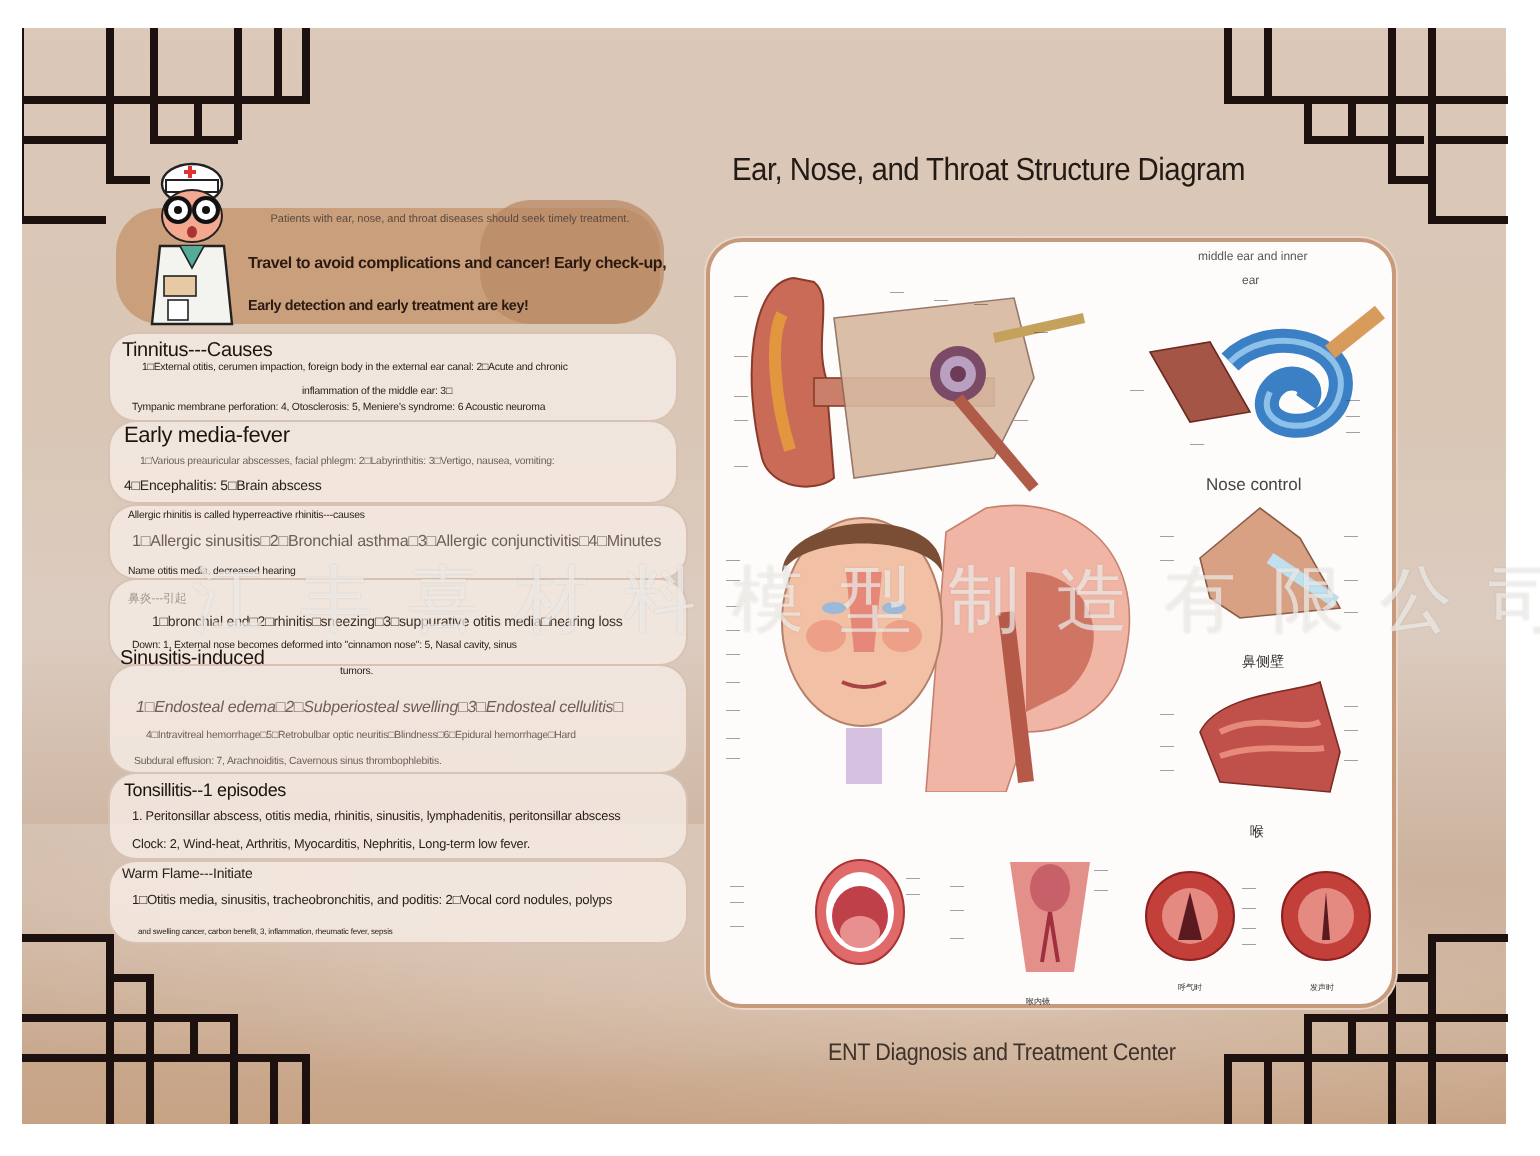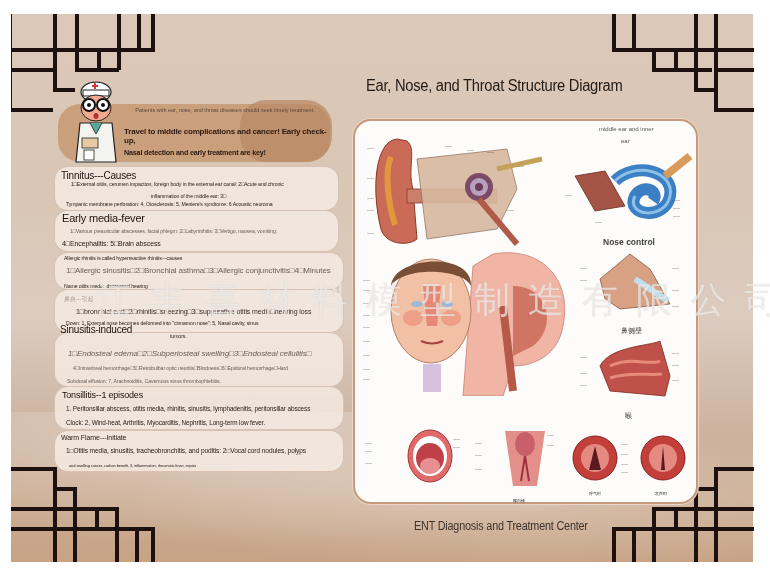--- a/index.html
+++ b/index.html
@@ -157,22 +157,22 @@
   <circle cx="21" cy="27" r="2" fill="#111"></circle>
   <circle cx="35" cy="27" r="2" fill="#111"></circle>
   <ellipse cx="28" cy="38" rx="2.5" ry="3" fill="#a33"></ellipse>
   <path d="M12 45 L44 45 L48 84 L8 84 Z" fill="#f3f3ef" stroke="#222" stroke-width="1.2"></path>
   <path d="M22 45 L28 56 L34 45" fill="#5a9" stroke="#222" stroke-width="0.8"></path>
   <rect x="14" y="60" width="16" height="10" fill="#e7c9a4" stroke="#222" stroke-width="0.8"></rect>
   <rect x="16" y="72" width="10" height="10" fill="#fff" stroke="#222" stroke-width="0.8"></rect>
 </svg>
 
 <div class="note-small">Patients with ear, nose, and throat diseases should seek timely treatment.</div>
-<div class="note-big1">Travel to middle complications and cancer! Early check-up,</div>
-<div class="note-big2">Nasal detection and early treatment are key!</div>
+<div class="note-big1">Travel to avoid complications and cancer! Early check-up,</div>
+<div class="note-big2">Early detection and early treatment are key!</div>
 
 <div class="card" style="left:54px;top:166px;width:285px;height:45px;"></div>
 <div class="card" style="left:54px;top:210px;width:285px;height:42px;"></div>
 <div class="card" style="left:54px;top:252px;width:290px;height:38px;"></div>
 <div class="card" style="left:54px;top:289px;width:290px;height:44px;"></div>
 <div class="card" style="left:54px;top:332px;width:290px;height:55px;"></div>
 <div class="card" style="left:54px;top:386px;width:290px;height:44px;"></div>
 <div class="card" style="left:54px;top:430px;width:290px;height:42px;"></div>
 
 <div class="t-title" style="left:61px;top:170px;">Tinnitus---Causes</div>
@@ -243,21 +243,21 @@
     <path d="M100 25 L125 5" stroke="#d79c5c" stroke-width="8"></path>
     <g fill="#333" font-size="3.5">
       <text x="0" y="45">——</text>
         <text x="108" y="50">——</text>
         <text x="108" y="58">——</text>
         <text x="108" y="66">——</text>
         <text x="30" y="72">——</text>
     </g>
   </svg>
 
-  <div class="panel-label" style="left:248px;top:116px;font-size:8.5px;color:#444;font-weight:bold;">Nose control</div>
+  <div class="panel-label" style="left:248px;top:116px;font-size:8.5px;color:#444;">Nose control</div>
 
   <svg style="position:absolute;left:8px;top:125px;" width="220" height="150" viewBox="0 0 220 150">
     <path d="M130 8 C175 0 210 30 200 80 C195 110 170 120 150 120 L140 150 L100 150 L110 20 Z" fill="#f0b5a4" stroke="#c68070" stroke-width="0.8"></path>
     <path d="M150 40 C185 40 195 80 170 100 L150 110 Z" fill="#d07563"></path>
     <path d="M140 60 L150 145" stroke="#b55a48" stroke-width="8"></path>
     <ellipse cx="68" cy="65" rx="40" ry="52" fill="#f2c0a4" stroke="#b5806a" stroke-width="1"></ellipse>
     <path d="M28 40 C30 10 110 5 108 40 C100 22 40 20 28 40 Z" fill="#7a4e34"></path>
     <ellipse cx="54" cy="58" rx="6" ry="3" fill="#9bb9d8"></ellipse>
     <ellipse cx="84" cy="58" rx="6" ry="3" fill="#9bb9d8"></ellipse>
     <path d="M60 40 L78 40 L74 80 L64 80 Z" fill="#e0605a" opacity="0.6"></path>

